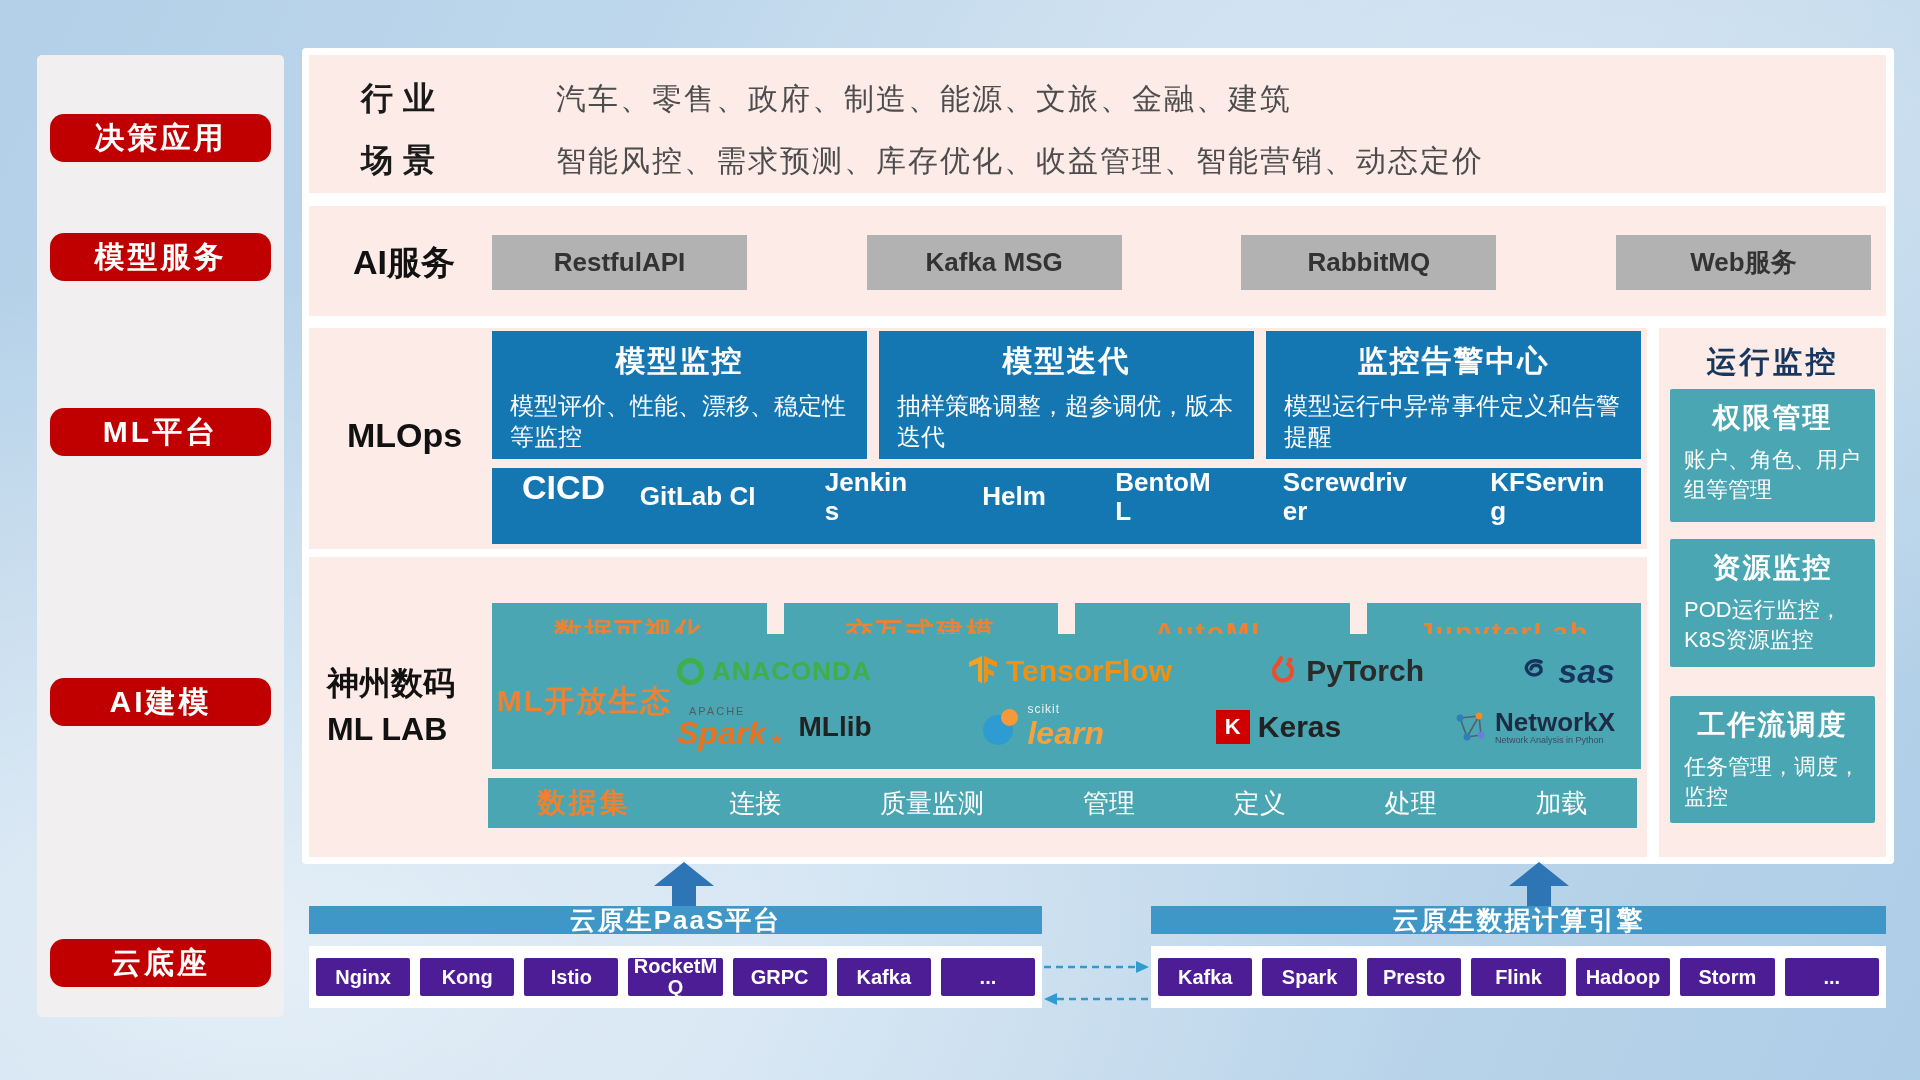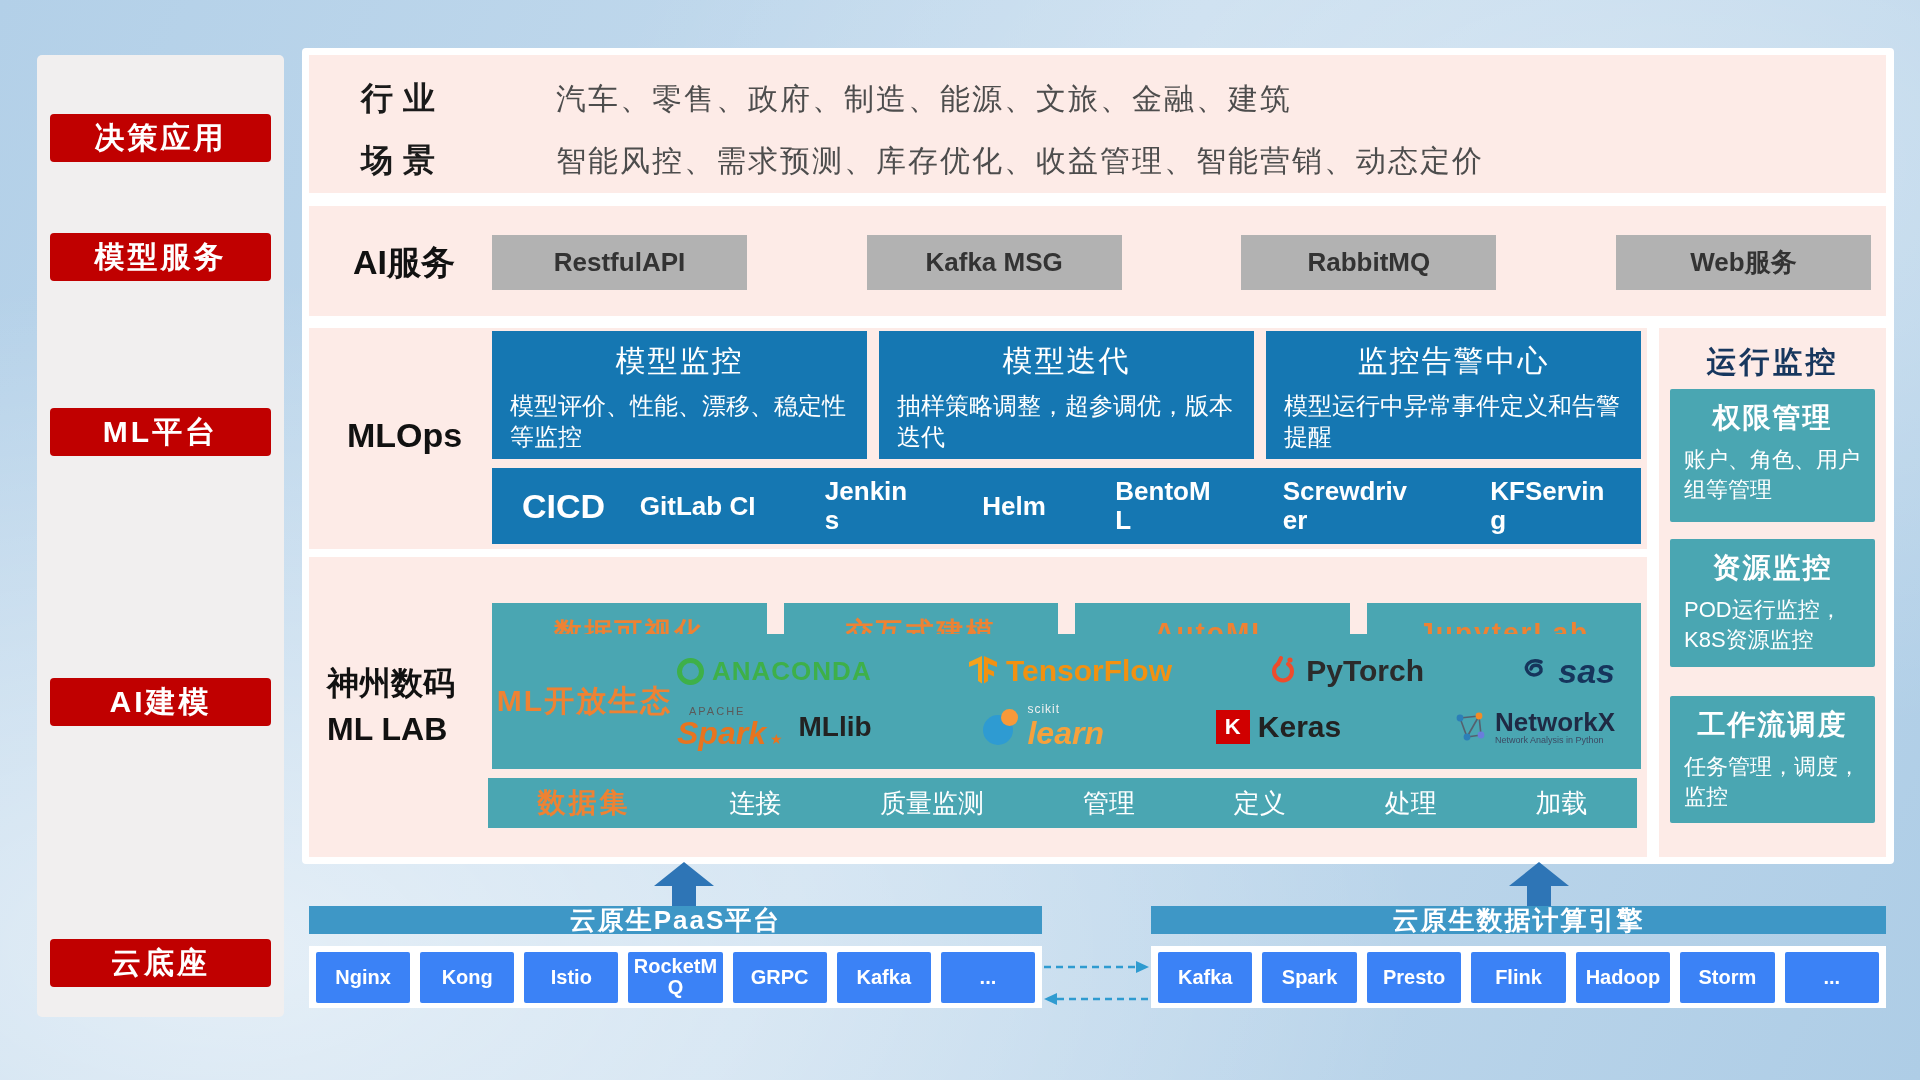--- a/index.html
+++ b/index.html
@@ -6,21 +6,21 @@
   body { font-family:"Liberation Sans","DejaVu Sans",sans-serif; }
   .page { position:relative; width:1920px; height:1080px; overflow:hidden;
     background:
       radial-gradient(ellipse at 12% 88%, rgba(255,255,255,.6), transparent 50%),
       radial-gradient(ellipse at 85% 15%, rgba(255,255,255,.35), transparent 45%),
       linear-gradient(115deg,#b3d0e8,#c6dcee 50%,#aecde6);
   }
   
   .sidebar { position:absolute; left:37px; top:55px; width:247px; height:962px; background:#f1efef; border-radius:5px; }
   .side-btn { position:absolute; left:13px; width:221px; height:48px; background:#c00000; color:#fff;
-    font-weight:bold; font-size:30px; letter-spacing:3px; display:flex; align-items:center; justify-content:center; border-radius:4px; }
+    font-weight:bold; font-size:30px; letter-spacing:3px; display:flex; align-items:center; justify-content:center; border-radius:14px; }
   .sb-0{top:59px}.sb-1{top:178px}.sb-2{top:353px}.sb-3{top:623px}.sb-4{top:884px}
   
   .main-backdrop { position:absolute; left:302px; top:48px; width:1592px; height:816px; background:#ffffff; border-radius:4px; }
   .panel { position:absolute; background:#fdebe7; }
   
   .industry-panel { left:309px; top:55px; width:1577px; height:138px; }
   .ind-row { position:absolute; left:52px; display:flex; align-items:center;justify-content:space-between; }
   .ir-0{top:22px}.ir-1{top:84px}
   .ind-label { font-size:32px; font-weight:bold; color:#1a1a1a; width:140px; letter-spacing:10px; }
   .ind-text { font-size:30px; color:#4d4d4d; margin-left:55px; letter-spacing:2px; }
@@ -28,23 +28,23 @@
   .ai-panel { left:309px; top:206px; width:1577px; height:110px; }
   .ai-label { position:absolute; left:44px; top:34px; font-size:34px; font-weight:bold; color:#111; }
   .ai-buttons { position:absolute; left:183px; top:29px; width:1379px; display:flex; justify-content:space-between; }
   .ai-btn { width:255px; height:55px; background:#b2b2b2; display:flex; align-items:center; justify-content:center;
     font-size:26px; font-weight:bold; color:#333; }
   
   .mlops-panel { left:309px; top:328px; width:1338px; height:221px; }
   .mlops-label { position:absolute; left:38px; top:88px; font-size:34px; font-weight:bold; color:#111; }
   .mlops-cards { position:absolute; left:183px; top:3px; width:1149px; display:flex; gap:12px; }
   .ml-card { flex:1; height:128px; background:#1577b2; color:#fff; }
-  .ml-card-title { text-align:center; font-size:30px; font-weight:normal; margin-top:10px; letter-spacing:2px; }
+  .ml-card-title { text-align:center; font-size:30px; font-weight:bold; margin-top:10px; letter-spacing:2px; }
   .ml-card-desc { font-size:24px; margin:8px 18px 0; line-height:1.3; }
-  .cicd-bar { position:absolute; left:183px; top:140px; width:1149px; height:76px; background:#1577b2; display:flex; align-items:center; color:#fff; }
+  .cicd-bar { position:absolute; left:183px; top:140px; width:1149px; height:76px; background:#1577b2; display:flex; align-items:flex-start; color:#fff; }
   .cicd-label { font-size:34px; font-weight:bold; margin-left:30px; }
   .cicd-tools { flex:1; display:flex; justify-content:space-around; align-items:center; }
   .cicd-tool { font-size:26px; font-weight:bold; line-height:1.1; word-break:break-all; }
   .t-jenkins{width:88px}.t-bentoml{width:98px}.t-screwdriver{width:138px}.t-kfserving{width:116px}
   
   .monitor-panel { left:1659px; top:328px; width:227px; height:529px; }
   .monitor-title { text-align:center; margin-top:14px; font-size:30px; font-weight:bold; color:#17375e; letter-spacing:3px; }
   .mon-card { position:absolute; left:11px; width:205px; background:#4aa6b2; color:#fff; border-radius:2px; }
   .mc-0{top:61px;height:133px}.mc-1{top:211px;height:128px}.mc-2{top:368px;height:127px}
   .mon-card-title { text-align:center; font-size:28px; font-weight:bold; margin-top:10px; letter-spacing:2px; }
@@ -92,21 +92,21 @@
   .arrow-stem { width:24px; height:20px; background:#2e75b6; margin:0 auto; }
   .dash-arrows { position:absolute; left:1042px; top:952px; }
   
   .cloud-bar { position:absolute; top:906px; height:28px; background:#3e97c6; color:#fff; display:flex;
     align-items:center; justify-content:center; font-size:26px; font-weight:bold; letter-spacing:2px; }
   .cb-paas { left:309px; width:733px; }
   .cb-engine { left:1151px; width:735px; }
   .chip-row { position:absolute; top:946px; height:62px; background:#fff; display:flex; align-items:center; gap:10px; padding:0 7px; }
   .cr-paas { left:309px; width:733px; }
   .cr-engine { left:1151px; width:735px; }
-  .chip { flex:1; height:51px; background:#3b82f6; color:#fff; display:flex; align-items:center; justify-content:center;
+  .chip { flex:1; height:38px; background:#4c1d95; color:#fff; display:flex; align-items:center; justify-content:center;
     font-size:20px; font-weight:bold; border-radius:2px; text-align:center; line-height:1.05; word-break:break-all; padding:0 3px; }
 </style>
 </head>
 <body>
 
 <div class="page">
 
   <aside class="sidebar">
     <div class="side-btn sb-0">决策应用</div>
     <div class="side-btn sb-1">模型服务</div>

